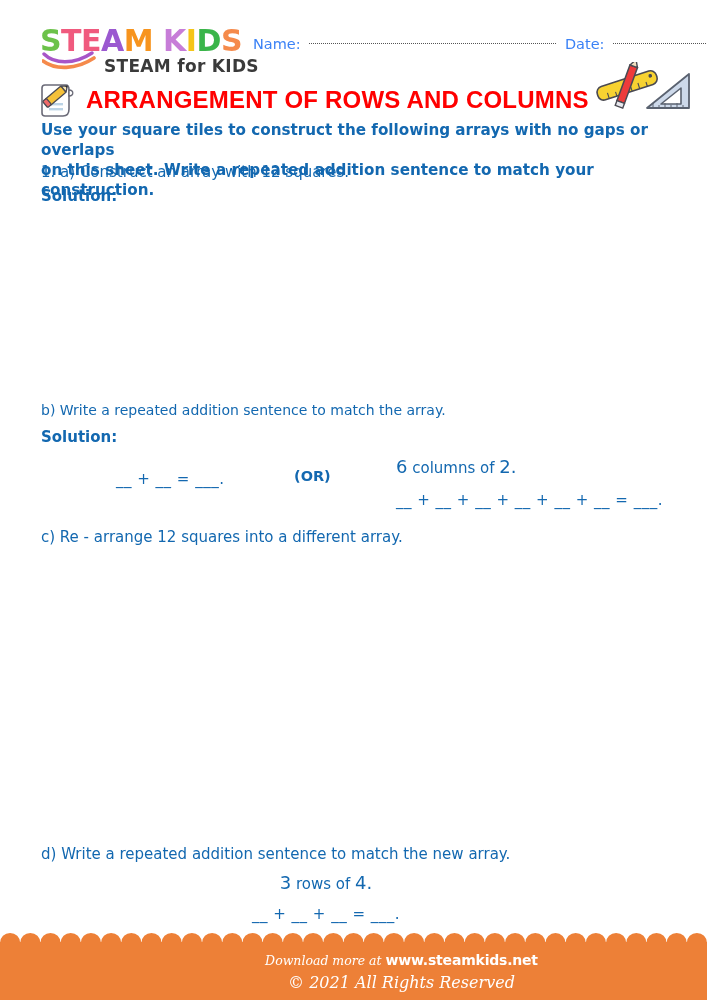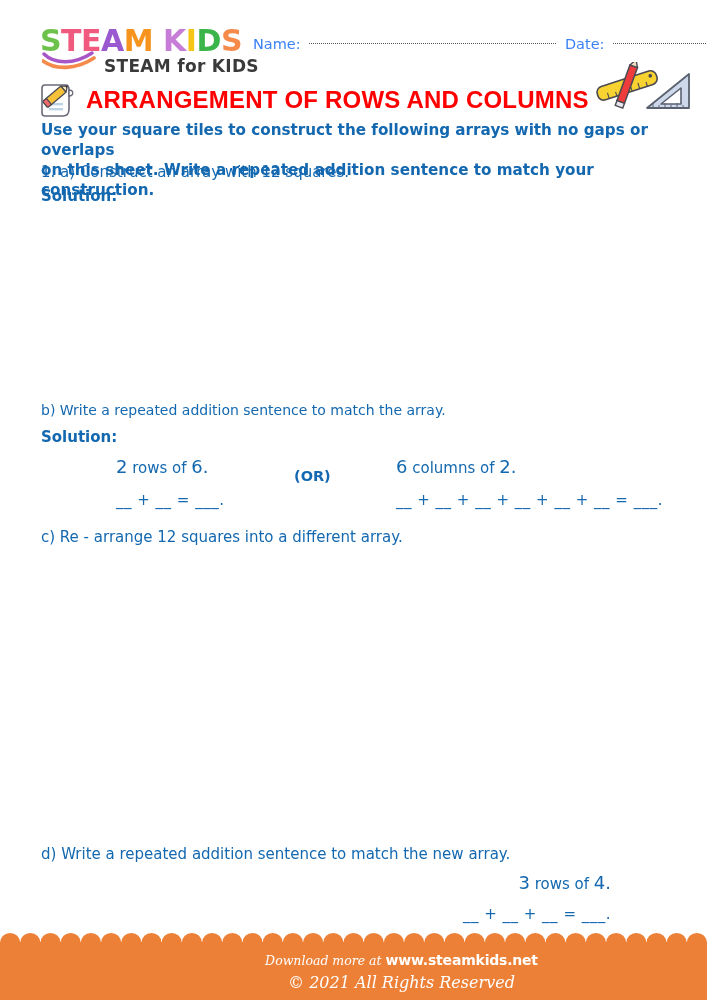--- a/index.html
+++ b/index.html
@@ -177,21 +177,21 @@
   }
 
   
   .ans-d {
     position: absolute;
     left: 41px;
     top: 872px;
     width: 620px;
   }
   .ans-d .centered {
-    text-align: right;
+    text-align: center;
     width: 570px;
   }
   .ans-d .addline { margin-top: 12px; }
 
   
   .work-area {
     position: absolute;
     background: transparent;
   }
   .work-a { left: 41px; top: 208px; width: 630px; height: 186px; }
@@ -317,25 +317,20 @@
 
   <div class="q-line q-num">1.  a)  Construct an array with 12 squares.</div>
   <div class="q-line q-sol-a">Solution:</div>
   <div class="work-area work-a"></div>
 
   <div class="q-line q-b">b)  Write a repeated addition sentence to match the array.</div>
   <div class="q-line q-sol-b">Solution:</div>
 
   <div class="ans-b">
     <div class="col-left">
-      <div class="rowsline">
-        <span class="big">2</span>
-        <span>rows of</span>
-        <span class="big" id="left-of">6.</span>
-      </div>
       <div class="addline">__ + __ = ___.</div>
     </div>
 
     <div class="or-label">(OR)</div>
 
     <div class="col-right">
       <div class="rowsline">
         <span class="big">6</span>
         <span>columns of</span>
         <span class="big" id="right-of">2.</span>

